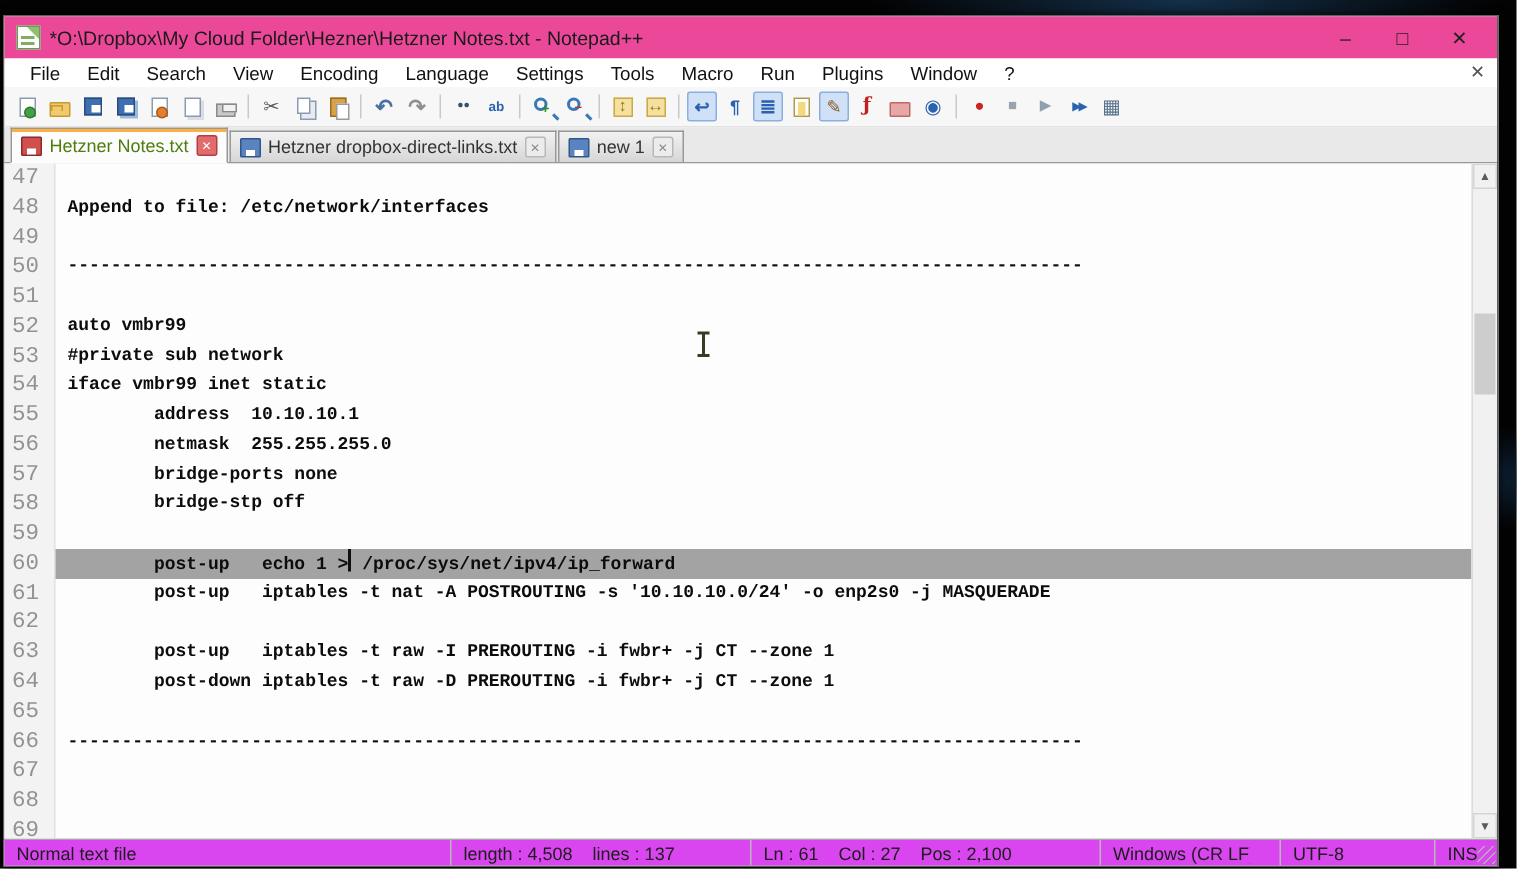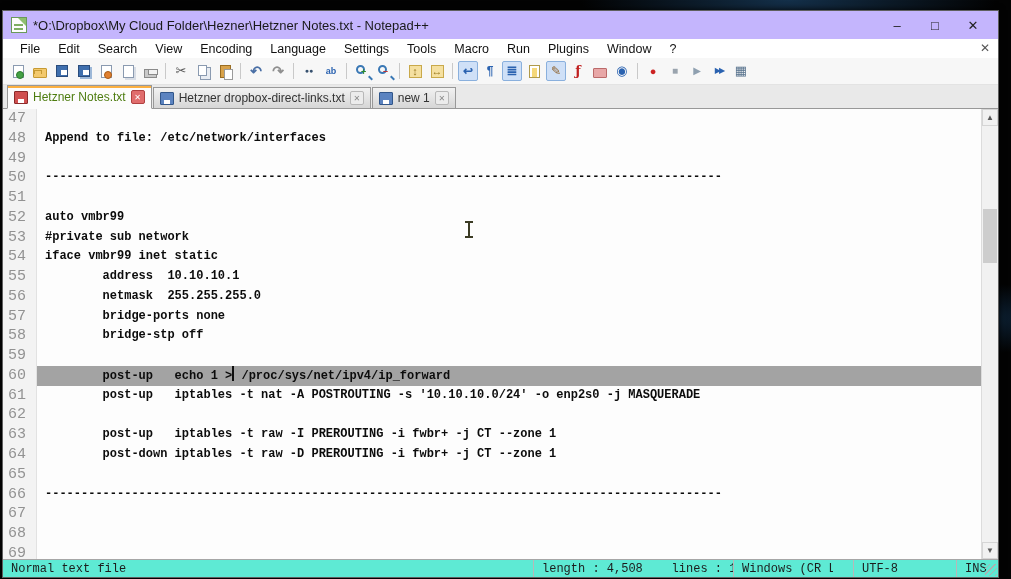--- a/index.html
+++ b/index.html
@@ -10,21 +10,21 @@
       radial-gradient(ellipse 320px 70px at 78% 0%, #14304a 0%, rgba(0,0,0,0) 65%),
       radial-gradient(ellipse 220px 50px at 96% 55%, #0d2236 0%, rgba(0,0,0,0) 70%),
       #030303;
   }
   .window{
     position:absolute;left:2px;top:10px;width:997px;height:568px;
     background:#fff;border:1px solid #5f5f5f;box-sizing:border-box;
     display:flex;flex-direction:column;box-shadow:0 0 6px rgba(0,0,0,.8);
   }
   
-  .titlebar{height:28px;background:#c4b5fd;display:flex;align-items:center;flex:0 0 auto;}
+  .titlebar{height:28px;background:#ec4899;display:flex;align-items:center;flex:0 0 auto;}
   .app-icon{width:16px;height:16px;margin:0 6px 0 8px;position:relative;background:#fdfdfd;border:1px solid #6a9a5a;box-sizing:border-box;}
   .app-icon::before{content:"";position:absolute;right:0;top:0;border:4px solid #8fbf6f;border-left-color:transparent;border-bottom-color:transparent;}
   .app-icon::after{content:"";position:absolute;left:2px;top:6px;width:9px;height:2px;background:#7fae62;box-shadow:0 4px 0 #7fae62;}
   .title-text{font-size:13px;color:#1a1a1a;white-space:nowrap;overflow:hidden;flex:1;}
   .win-btns{display:flex;align-items:center;margin-right:6px;}
   .win-btn{width:38px;height:26px;display:flex;align-items:center;justify-content:center;font-size:13px;color:#222;cursor:default;}
   
   .menubar{height:19px;background:#fff;display:flex;align-items:center;padding-left:8px;flex:0 0 auto;font-size:12.5px;color:#111;position:relative;}
   .menu-item{padding:1px 9px;white-space:nowrap;}
   .menubar-close{position:absolute;right:8px;top:2px;font-size:12px;color:#555;}
@@ -102,21 +102,21 @@
   .scroll-arrow.up::before{content:"▲";}
   .scroll-arrow.down::before{content:"▼";position:relative;}
   .scroll-arrow.down{position:absolute;bottom:0;left:0;right:0;}
   .scroll-thumb{position:absolute;left:1px;right:1px;top:100px;height:54px;background:#cdcdcd;}
   
   .ibeam{position:absolute;left:460px;top:112px;width:12px;height:17px;z-index:5;}
   .ibeam .stem{position:absolute;left:5px;top:1px;bottom:1px;width:2px;background:#3b3b24;}
   .ibeam .bar-top{position:absolute;left:2px;top:0;width:8px;height:2px;background:#3b3b24;}
   .ibeam .bar-bottom{position:absolute;left:2px;bottom:0;width:8px;height:2px;background:#3b3b24;}
   
-  .statusbar{height:17px;flex:0 0 auto;background:#5eead4;border-top:1px solid #a6a6a6;display:flex;align-items:center;font-size:12px;color:#1c1c1c;white-space:pre;font-family:Liberation Mono, monospace;}
+  .statusbar{height:17px;flex:0 0 auto;background:#d946ef;border-top:1px solid #a6a6a6;display:flex;align-items:center;font-size:12px;color:#1c1c1c;white-space:pre;}
   .seg{height:100%;display:flex;align-items:center;padding:0 8px;box-sizing:border-box;overflow:hidden;}
   .seg + .seg{border-left:1px solid #b8b8b8;}
   .seg-doctype{flex:1 1 auto;}
   .seg-length{width:200px;flex:0 0 auto;}
   .seg-pos{width:233px;flex:0 0 auto;}
   .seg-eol{width:100px;flex:0 0 auto;}
   .seg-enc{width:103px;flex:0 0 auto;margin-left:20px;}
   .seg-ins{width:42px;flex:0 0 auto;position:relative;}
   .grip{position:absolute;right:1px;bottom:1px;width:12px;height:12px;background:repeating-linear-gradient(135deg,transparent 0 3px,#b0b0b0 3px 4px);}
 </style>
@@ -330,20 +330,21 @@
     <div class="ibeam">
       <span class="stem"></span>
         <span class="bar-top"></span>
         <span class="bar-bottom"></span>
     </div>
   </div>
 
   <div class="statusbar">
     <div class="seg seg-doctype">Normal text file</div>
     <div class="seg seg-length">length : 4,508    lines : 137</div>
+    <div class="seg seg-pos">Ln : 61    Col : 27    Pos : 2,100</div>
     <div class="seg seg-eol">Windows (CR LF)</div>
     <div class="seg seg-enc">UTF-8</div>
     <div class="seg seg-ins">
       <span>INS</span>
       <span class="grip"></span>
     </div>
   </div>
 
 </div>
 

